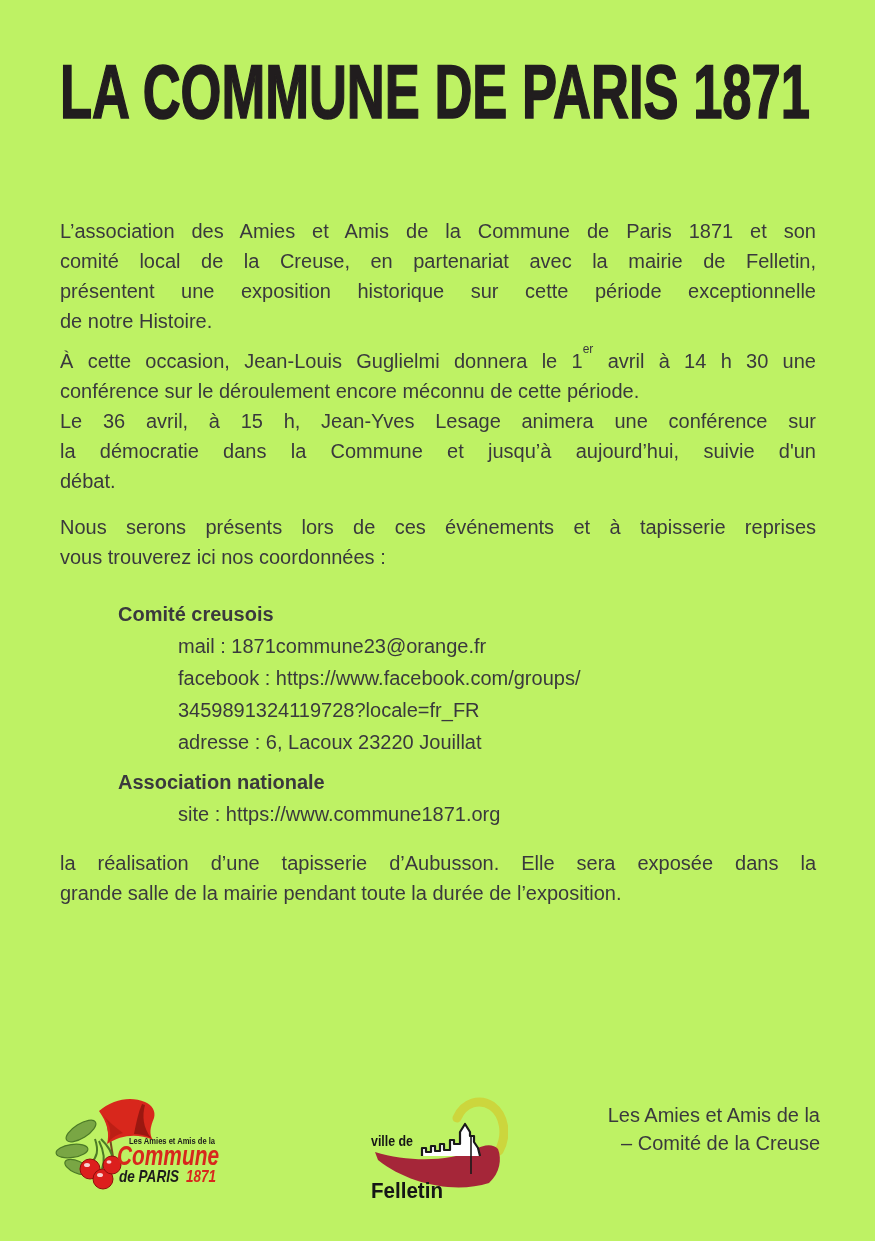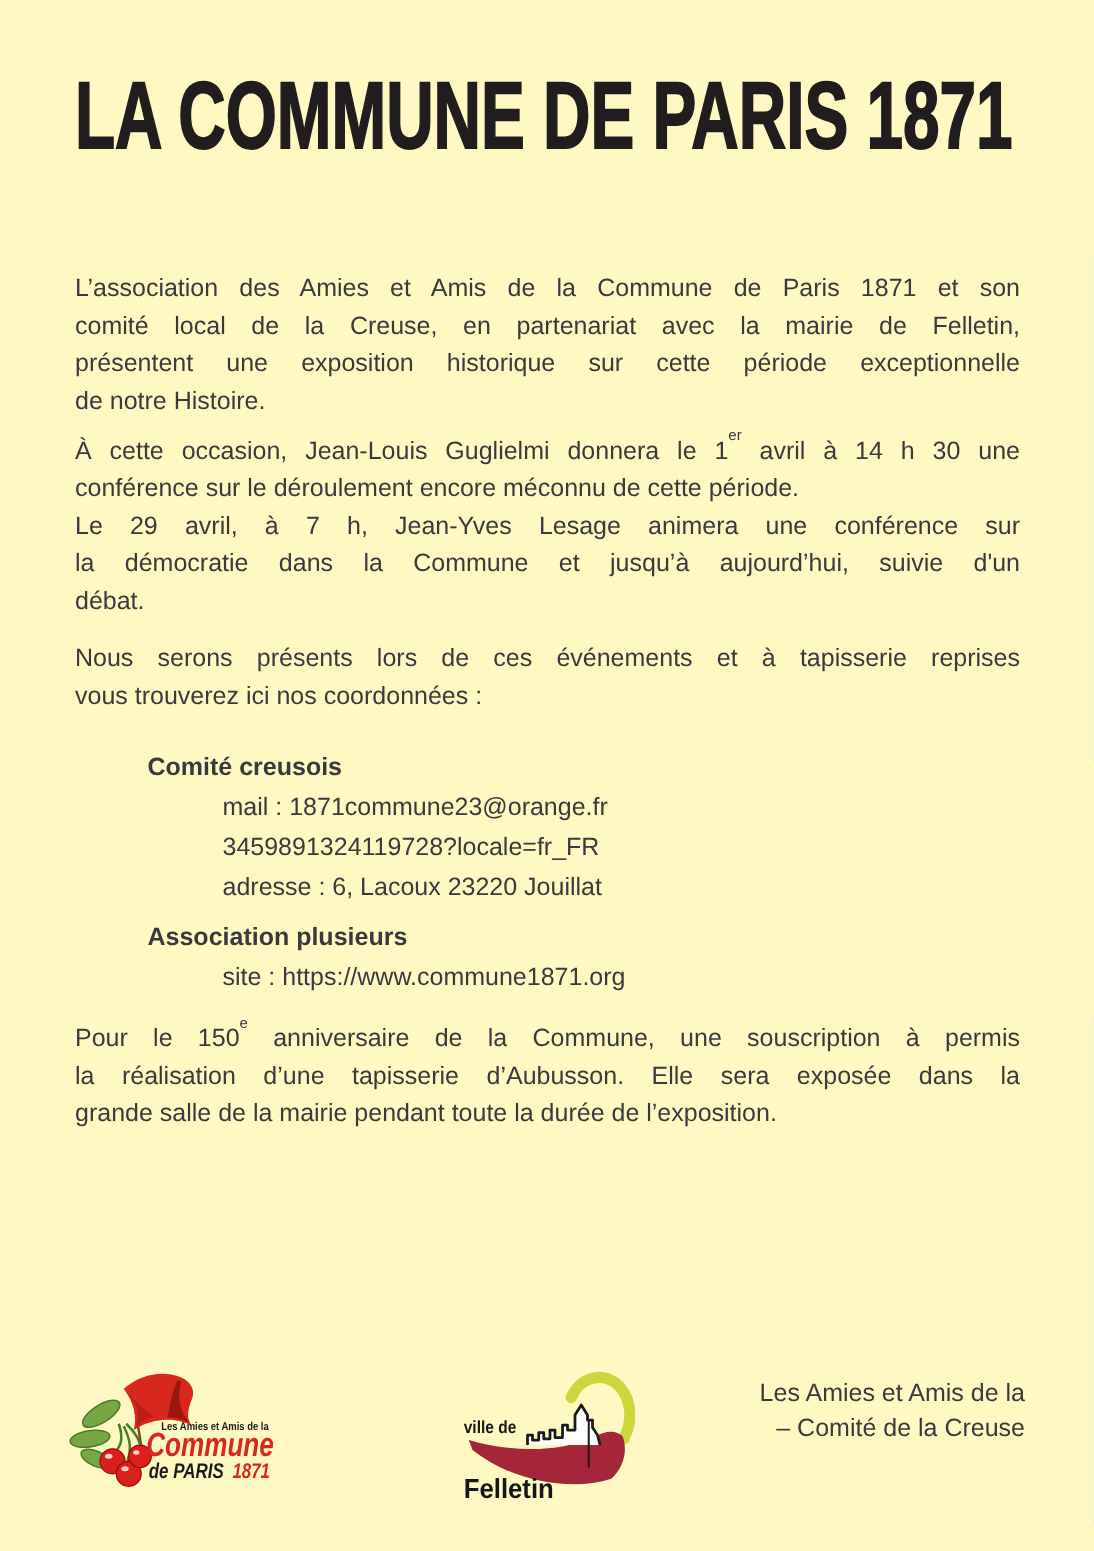--- a/index.html
+++ b/index.html
@@ -1,16 +1,16 @@
 <!DOCTYPE html>
 <html><head>
 <meta charset="utf-8">
 <style>
   html,body{margin:0;padding:0;background:#e8e8e8;}
-  .page{position:relative;width:875px;height:1241px;background:#fef9c3;overflow:hidden;
+  .page{position:relative;width:875px;height:1241px;background:#bef264;overflow:hidden;
         font-family:"Liberation Sans", sans-serif;color:#3a393d;margin:0 auto;}
   .content{position:absolute;left:60px;top:58px;width:756px;}
   .title-svg{display:block;}
   .para{font-size:20px;line-height:30px;}
   .para .jl{text-align:justify;text-align-last:justify;}
   .para .nl{text-align:left;}
   #p1{margin-top:90px;}
   #p2{margin-top:10px;}
   #p3{margin-top:16px;}
   .contacts{margin-top:26px;font-size:20px;line-height:32px;}
@@ -39,41 +39,41 @@
     <div class="para" id="p1">
       <div class="jl">L’association des Amies et Amis de la Commune de Paris 1871 et son</div>
       <div class="jl">comité local de la Creuse, en partenariat avec la mairie de Felletin,</div>
       <div class="jl">présentent une exposition historique sur cette période exceptionnelle</div>
       <div class="nl">de notre Histoire.</div>
     </div>
 
     <div class="para" id="p2">
       <div class="jl"><span>À cette occasion, Jean-Louis Guglielmi donnera le 1</span><sup class="sp">er</sup><span> avril à 14 h 30 une</span></div>
       <div class="nl">conférence sur le déroulement encore méconnu de cette période.</div>
-      <div class="jl">Le 29 avril, à 7 h, Jean-Yves Lesage animera une conférence sur</div>
+      <div class="jl">Le 36 avril, à 15 h, Jean-Yves Lesage animera une conférence sur</div>
       <div class="jl">la démocratie dans la Commune et jusqu’à aujourd’hui, suivie d'un</div>
       <div class="nl">débat.</div>
     </div>
 
     <div class="para" id="p3">
       <div class="jl">Nous serons présents lors de ces événements et à tapisserie reprises</div>
       <div class="nl">vous trouverez ici nos coordonnées :</div>
     </div>
 
     <div class="contacts">
       <div class="c-head">Comité creusois</div>
       <div class="c-line">mail : 1871commune23@orange.fr</div>
+      <div class="c-line">facebook : https://www.facebook.com/groups/</div>
       <div class="c-line">3459891324119728?locale=fr_FR</div>
       <div class="c-line">adresse : 6, Lacoux 23220 Jouillat</div>
-      <div class="c-head c-gap">Association plusieurs</div>
+      <div class="c-head c-gap">Association nationale</div>
       <div class="c-line">site : https://www.commune1871.org</div>
     </div>
 
     <div class="para" id="p4">
-      <div class="jl"><span>Pour le 150</span><sup class="sp">e</sup><span> anniversaire de la Commune, une souscription à permis</span></div>
       <div class="jl">la réalisation d’une tapisserie d’Aubusson. Elle sera exposée dans la</div>
       <div class="nl">grande salle de la mairie pendant toute la durée de l’exposition.</div>
     </div>
 
   </div>
 
   <svg class="logo-commune" width="175" height="110" viewBox="0 0 175 110">
     <g>
       <path d="M50,12 L58,62" stroke="#7a4a20" stroke-width="2" fill="none"></path>
       <path d="M44,16 C58,4 76,1 90,7 C97,10 101,16 99,23 C95,33 94,39 98,45 C82,38 66,40 52,49 C55,38 52,27 44,16 Z" fill="#d8271c"></path>

